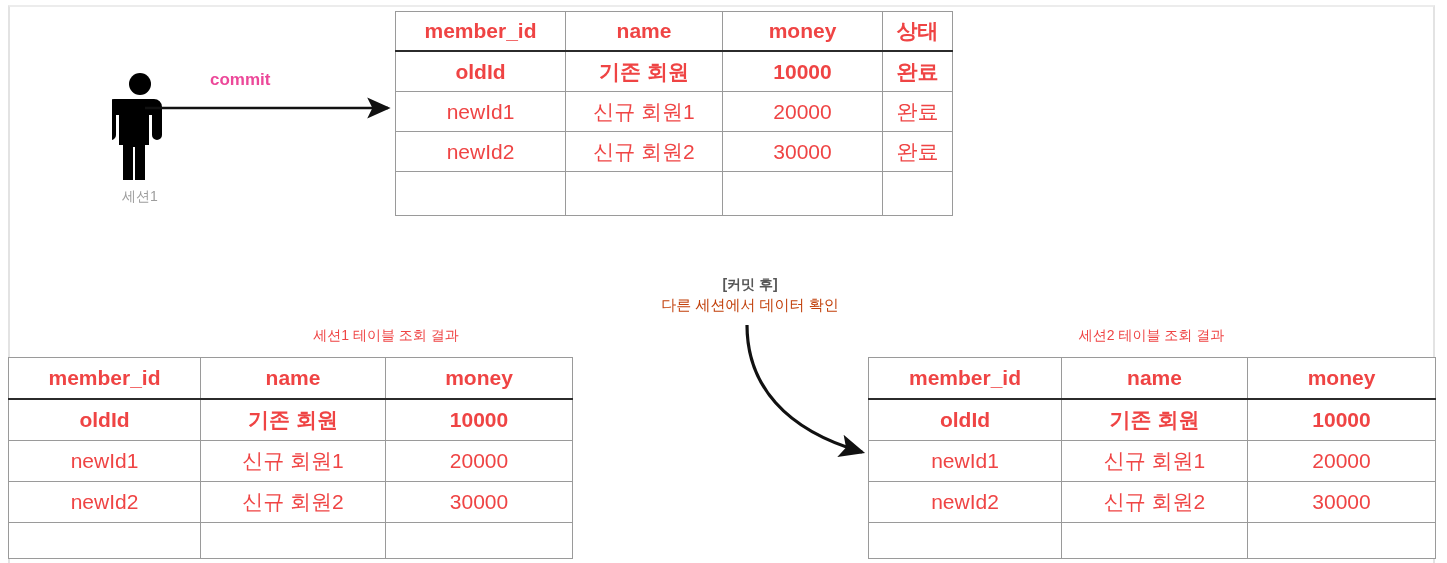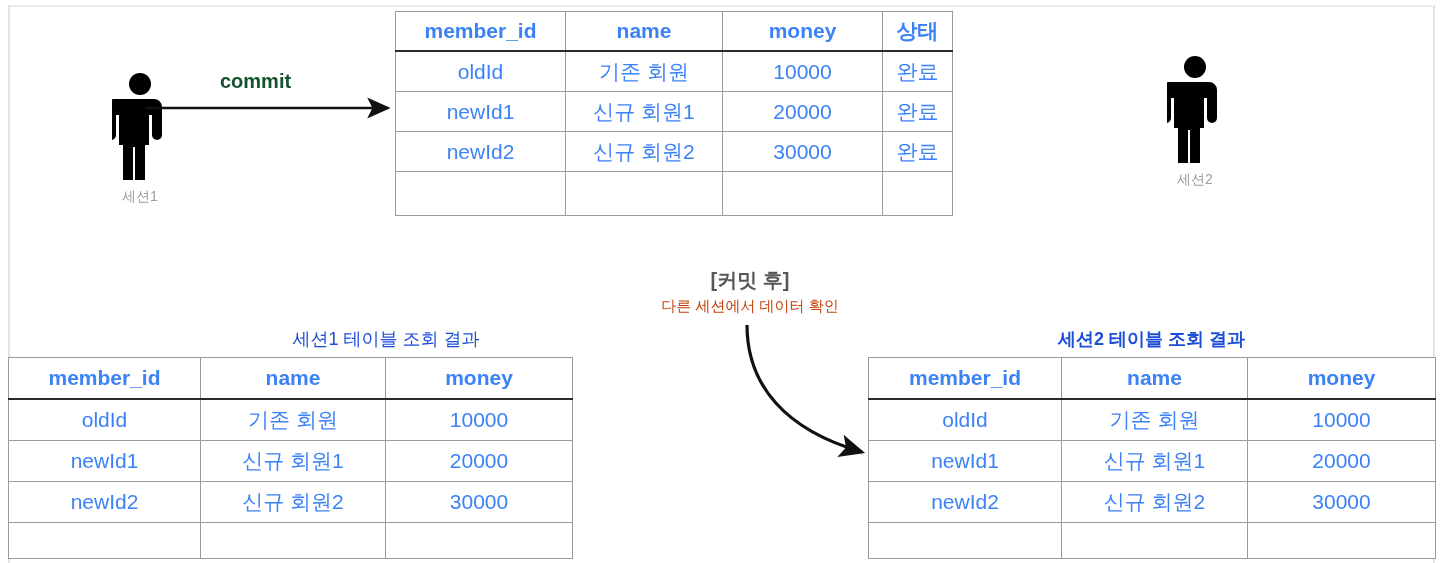--- a/index.html
+++ b/index.html
@@ -36,93 +36,94 @@
     position: absolute;
     border-collapse: collapse;
     background: #fff;
     table-layout: fixed;
   }
   .tbl td, .tbl th {
     border: 1px solid #9a9a9a;
     text-align: center;
     vertical-align: middle;
     padding: 0;
-    color: #3b82f6;
+    color: #ef4444;
     font-size: 21px;
     line-height: 1.1;
     background: #fff;
   }
   .tbl th {
     font-weight: bold;
     font-size: 21px;
     border-bottom: 2px solid #2b2b2b;
   }
-  .tbl tr.normal td { font-weight: normal; margin-top: 24px; }
+  .tbl tr.normal td { font-weight: bold; margin-top: 24px; }
   .tbl tr.bold td { font-weight: normal; }
   .tbl tr.empty td { height: 42px; }
 
   
   #table-top { left: 395px; top: 11px; width: 557px; }
   #table-top th { height: 38px; }
   #table-top td { height: 39px; }
   #table-top tr.empty td { height: 43px; }
 
   
   #table-session1 { left: 8px; top: 357px; width: 564px; }
   #table-session2 { left: 868px; top: 357px; width: 567px; }
   .tbl-bottom th { height: 40px; }
   .tbl-bottom td { height: 40px; }
   .tbl-bottom tr.empty td { height: 35px; }
 
   
   .caption {
     position: absolute;
-    font-size: 18px;
-    color: #1d4ed8;
+    font-size: 14px;
+    color: #ef4444;
     font-weight: normal;
     white-space: nowrap;
   }
   #caption-session1 { left: 200px; top: 327px; width: 372px; text-align: center; }
-  #caption-session2 { left: 868px; top: 327px; width: 567px; text-align: center; font-weight: bold; }
+  #caption-session2 { left: 868px; top: 327px; width: 567px; text-align: center; }
 
   
   .actor { position: absolute; text-align: center; }
   .actor-label {
     font-size: 14px;
     color: #9d9d9d;
     margin-top: 4px;
     white-space: nowrap;
   }
   #actor-session1 { left: 90px; top: 72px; width: 100px; }
   #actor-session2 { left: 1145px; top: 55px; width: 100px; }
 
   
   #commit-label {
     position: absolute;
-    left: 220px;
+    left: 210px;
     top: 70px;
-    font-size: 20px;
+    font-size: 17px;
     font-weight: bold;
-    color: #14532d;
+    color: #ec4899;
     white-space: nowrap;
   }
 
   
   #note-block {
     position: absolute;
     left: 585px;
     top: 266px;
     width: 330px;
     text-align: center;
   }
   #note-title {
-    font-size: 20px;
+    font-size: 14px;
     font-weight: bold;
     color: #575757;
     line-height: 1.45;
+    margin-top: 8px;
   }
   #note-sub {
     font-size: 15px;
     font-weight: normal;
     color: #c2410c;
     line-height: 1.45;
   }
 
   svg.overlay {
     position: absolute;
@@ -139,27 +140,20 @@
   <div class="page-frame"></div>
 
   <div class="actor" id="actor-session1">
     <svg width="56" height="108" viewBox="0 0 56 108">
       <circle cx="28" cy="12" r="11" fill="#000"></circle>
       <path d="M14 27 h28 a8 8 0 0 1 8 8 v28 a5 5 0 0 1 -10 0 v-20 h-3 v30 h-4 v40 a5 5 0 0 1 -10 0 v-38 h-2 v38 a5 5 0 0 1 -10 0 v-40 h-4 v-30 h-3 v20 a5 5 0 0 1 -10 0 v-28 a8 8 0 0 1 8 -8 z" fill="#000"></path>
     </svg>
     <div class="actor-label">세션1</div>
   </div>
 
-  <div class="actor" id="actor-session2">
-    <svg width="56" height="108" viewBox="0 0 56 108">
-      <circle cx="28" cy="12" r="11" fill="#000"></circle>
-      <path d="M14 27 h28 a8 8 0 0 1 8 8 v28 a5 5 0 0 1 -10 0 v-20 h-3 v30 h-4 v40 a5 5 0 0 1 -10 0 v-38 h-2 v38 a5 5 0 0 1 -10 0 v-40 h-4 v-30 h-3 v20 a5 5 0 0 1 -10 0 v-28 a8 8 0 0 1 8 -8 z" fill="#000"></path>
-    </svg>
-    <div class="actor-label">세션2</div>
-  </div>
 
   <div id="commit-label">commit</div>
 
   <svg class="overlay">
     <defs>
       <marker id="arrowhead" markerWidth="9" markerHeight="9" refX="8" refY="4.5" orient="auto" markerUnits="strokeWidth">
         <path d="M0,0.5 L9,4.5 L0,8.5 L2,4.5 Z" fill="#111"></path>
       </marker>
       <marker id="arrowhead2" markerWidth="8" markerHeight="8" refX="7" refY="4" orient="auto" markerUnits="strokeWidth">
         <path d="M0,0.4 L8,4 L0,7.6 L1.8,4 Z" fill="#111"></path>

